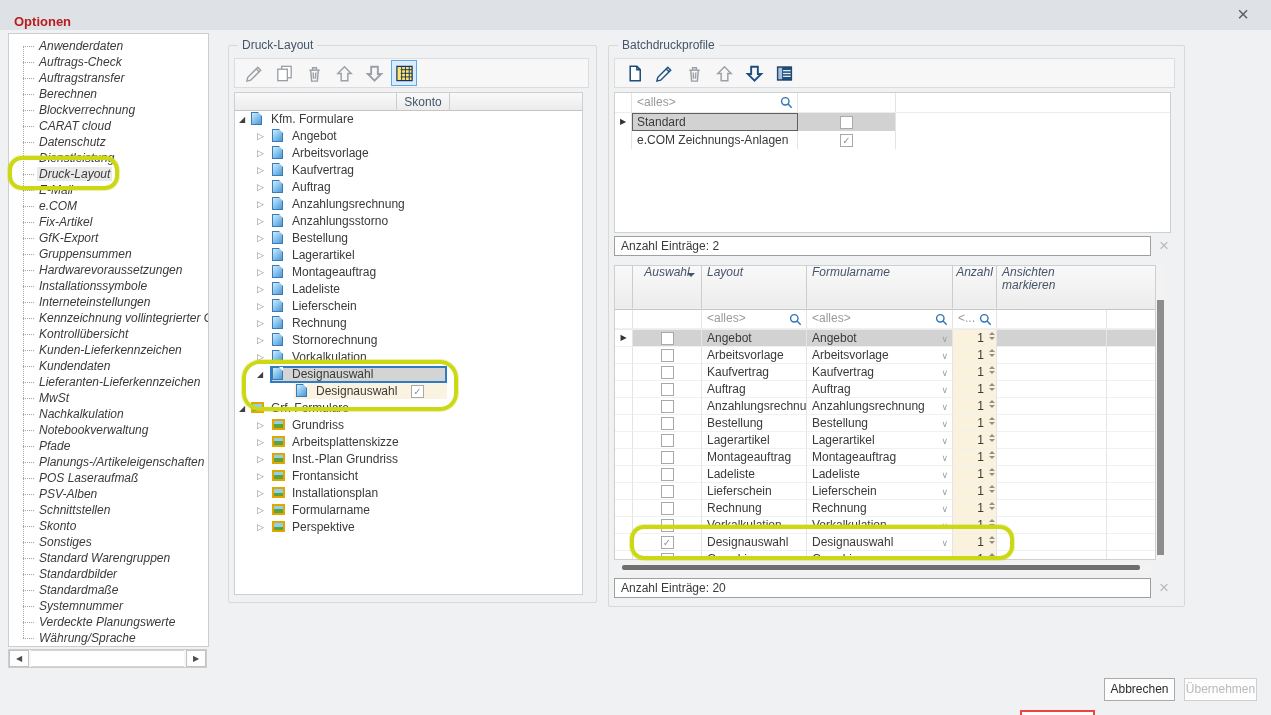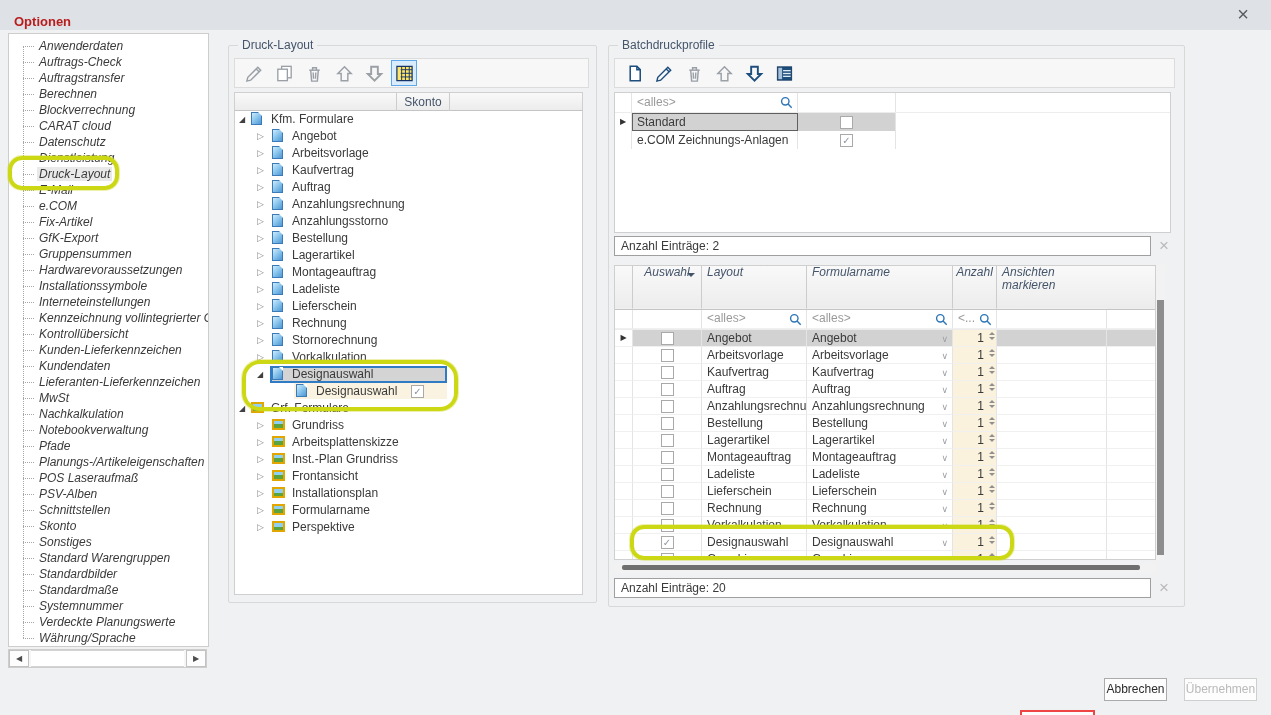--- a/index.html
+++ b/index.html
@@ -690,19 +690,19 @@
   <div class="vscroll">
       <div class="thumb"></div>
     </div>
   <div class="hscroll">
       <div class="thumb"></div>
     </div>
   <div class="countbox" style="left:614px;top:578px;">Anzahl Einträge: 20</div>
   <div class="clear-x" style="left:1154px;top:578px;">×</div>
 
   <div class="btn primary" style="left:1020px;top:678px;width:75px;">OK</div>
-  <div class="btn" style="left:1104px;top:678px;width:63px;">Abbrechen</div>
+  <div class="btn" style="left:1104px;top:678px;width:71px;">Abbrechen</div>
   <div class="btn disabled" style="left:1184px;top:678px;width:73px;">Übernehmen</div>
 
   <div class="ring" style="left:8px;top:156px;width:103px;height:26px;"></div>
   <div class="ring" style="left:242px;top:360px;width:208px;height:43px;border-radius:18px;"></div>
   <div class="ring" style="left:630px;top:525px;width:376px;height:27px;"></div>
 </div>
 
 </body></html>

